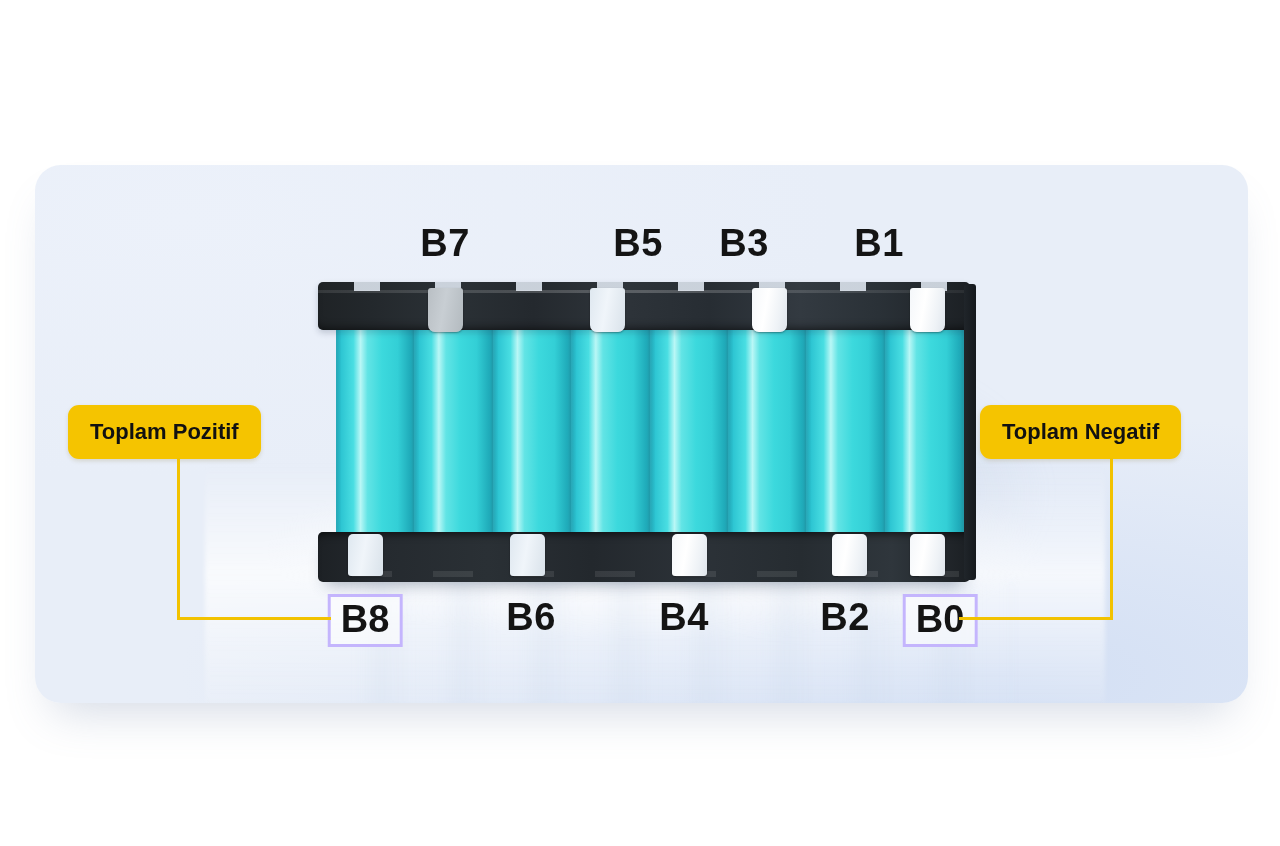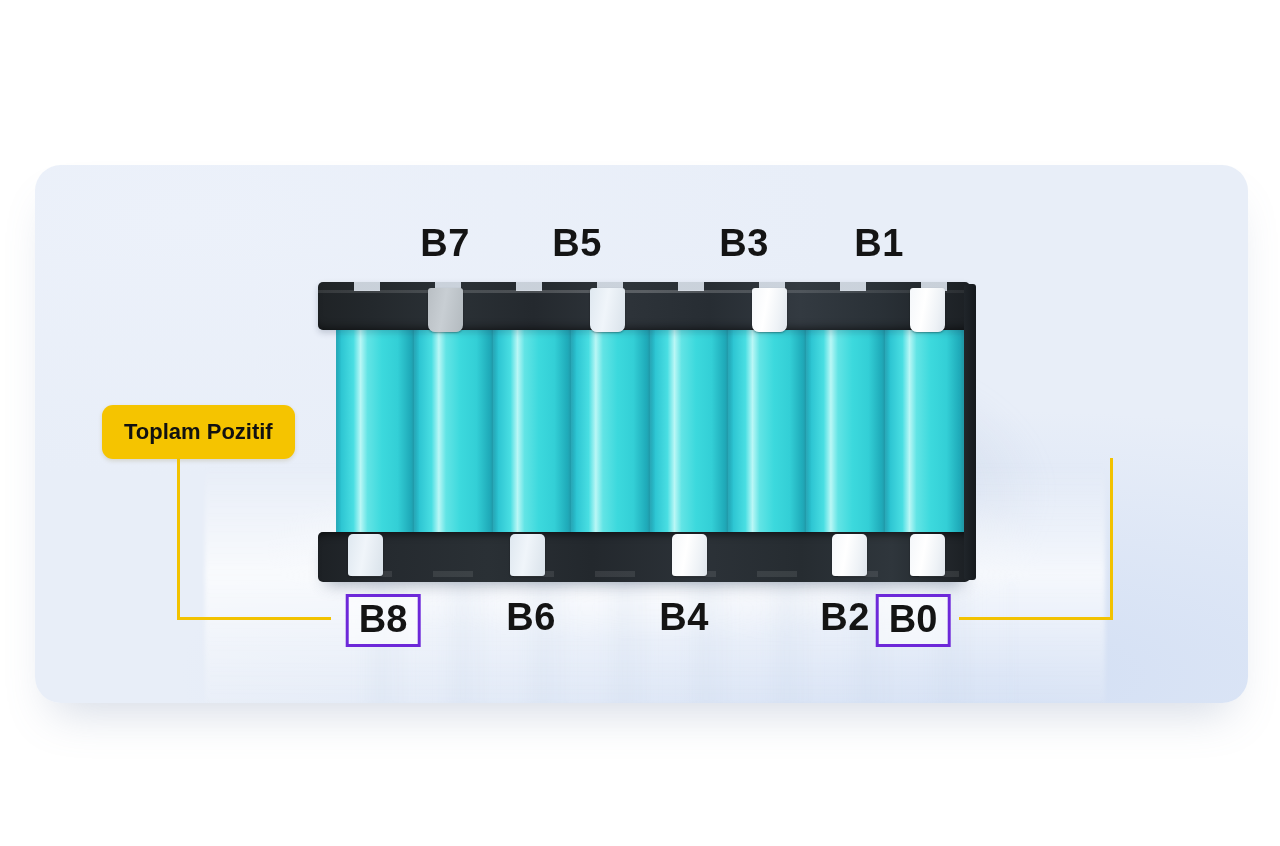--- a/index.html
+++ b/index.html
@@ -238,43 +238,41 @@
     white-space: nowrap;
     transform: translateX(-50%);
   }
   .lbl-top { top: 222px; }
   .lbl-bottom { top: 596px; }
 
   .lbl-boxed {
     position: absolute;
     top: 594px;
     transform: translateX(-50%);
-    border: 3px solid #6d28d9;
+    border: 3px solid #c4b5fd;
     background: rgba(255,255,255,0.55);
     padding: 1px 10px 4px 10px;
     font-size: 38px;
     font-weight: 700;
     color: #141414;
     line-height: 42px;
     white-space: nowrap;
-    margin-left: 18px;
   }
 
   
   .badge {
     position: absolute;
     background: #F5C400;
     color: #111111;
     font-size: 22px;
     font-weight: 700;
     border-radius: 11px;
     padding: 14px 22px;
     white-space: nowrap;
     box-shadow: 0 2px 4px rgba(120,100,20,0.18);
-    margin-left: 34px;
   }
   .badge-left  { left: 68px;  top: 405px; }
   .badge-right { left: 980px; top: 405px; }
 
   
   .conn {
     position: absolute;
     background: #F2C200;
   }
   .conn-v { width: 3px; }
@@ -322,30 +320,31 @@
     <div class="strip strip-bottom pale" style="left:30px"></div>
     <div class="strip strip-bottom pale" style="left:192px"></div>
     <div class="strip strip-bottom" style="left:354px"></div>
     <div class="strip strip-bottom" style="left:514px"></div>
     <div class="strip strip-bottom" style="left:592px"></div>
 
     <div class="pack-cap"></div>
   </div>
 
   <div class="lbl lbl-top" style="left:445px">B7</div>
-  <div class="lbl lbl-top" style="left:577px">B5</div>
+  <div class="lbl lbl-top" style="left:638px">B5</div>
   <div class="lbl lbl-top" style="left:744px">B3</div>
   <div class="lbl lbl-top" style="left:879px">B1</div>
 
   <div class="lbl-boxed" style="left:365px">B8</div>
   <div class="lbl lbl-bottom" style="left:531px">B6</div>
   <div class="lbl lbl-bottom" style="left:684px">B4</div>
   <div class="lbl lbl-bottom" style="left:845px">B2</div>
-  <div class="lbl-boxed" style="left:895px">B0</div>
+  <div class="lbl-boxed" style="left:940px">B0</div>
 
   <div class="badge badge-left">Toplam Pozitif</div>
   <div class="conn conn-v" style="left:177px; top:458px; height:161px"></div>
   <div class="conn conn-h" style="left:177px; top:617px; width:154px"></div>
 
+  <div class="badge badge-right">Toplam Negatif</div>
   <div class="conn conn-v" style="left:1110px; top:458px; height:161px"></div>
   <div class="conn conn-h" style="left:959px; top:617px; width:154px"></div>
 
 </div>
 
 </body></html>

